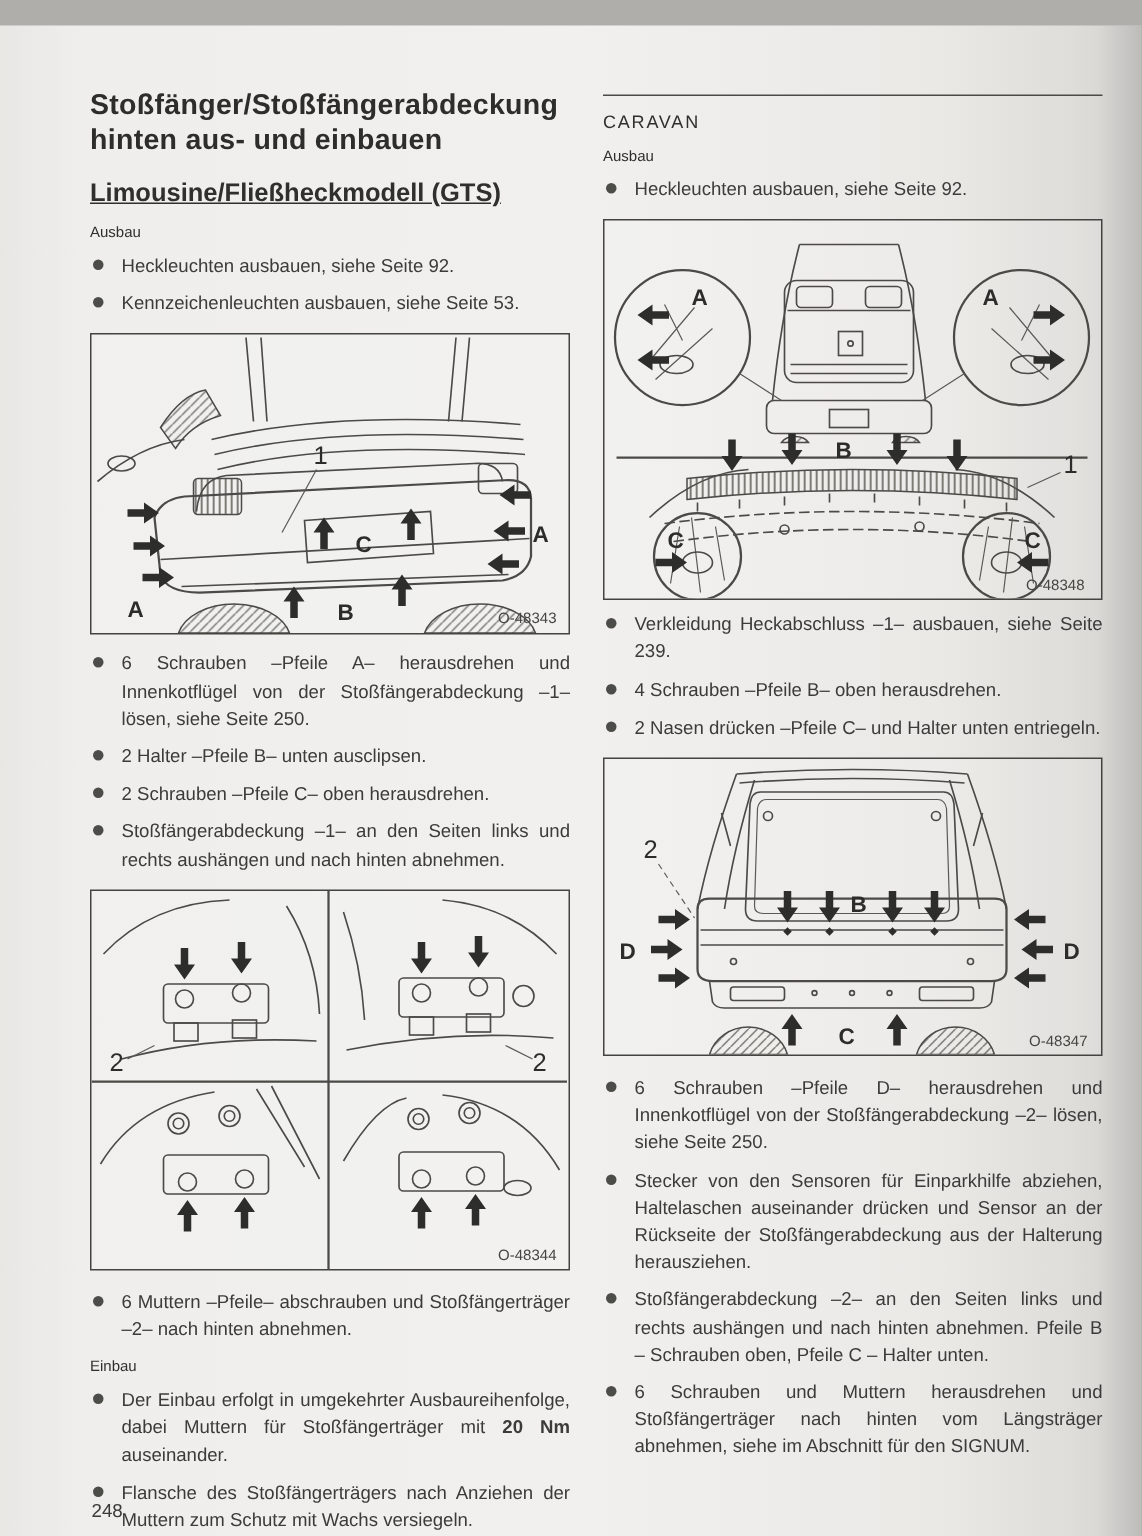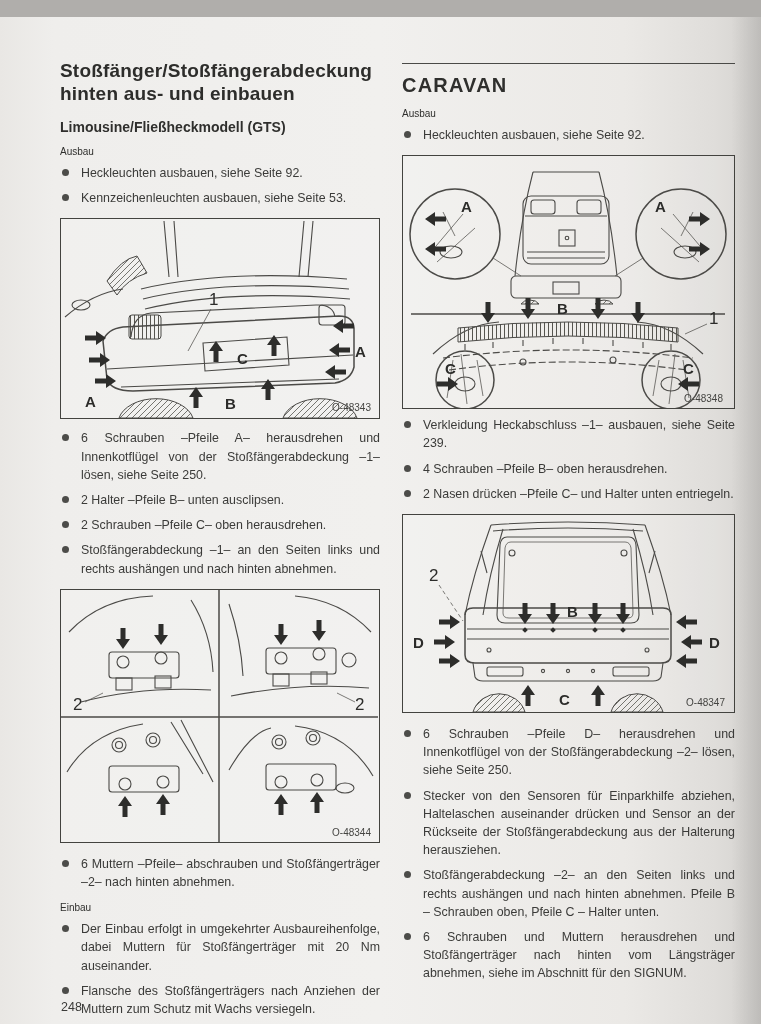--- a/index.html
+++ b/index.html
@@ -12,38 +12,38 @@
     color:#3a3a38;
     overflow:hidden;
   }
   .scan-edge-right{position:absolute;top:0;right:0;width:30px;height:100%;
     background:linear-gradient(90deg,rgba(0,0,0,0),rgba(0,0,0,0.10));pointer-events:none;}
   .scan-edge-bottom{position:absolute;left:0;right:0;bottom:0;height:6px;
     background:linear-gradient(#c4c2bf,#6e6c69);}
   .col-left{position:absolute;left:60px;top:42px;width:320px;}
   .col-right{position:absolute;left:402px;top:46px;width:333px;}
   .title{font-size:19px;line-height:23px;font-weight:bold;color:#2d2d2b;letter-spacing:.2px;}
-  .model-h{font-size:14px;font-weight:bold;color:#2f2f2d;margin-top:14px;}
+  .model-h{font-size:17px;font-weight:bold;color:#2f2f2d;margin-top:14px;text-decoration:underline;}
   .sub-h{font-size:10px;font-weight:normal;color:#2f2f2d;margin-top:11px;}
   .rule{border-top:1.6px solid #4a4a47;width:333px;}
-  .caravan-h{font-size:20px;font-weight:bold;letter-spacing:1.2px;color:#2f2f2d;margin-top:10px;}
+  .caravan-h{font-size:12px;font-weight:normal;letter-spacing:1.2px;color:#2f2f2d;margin-top:10px;}
   .bullet{display:flex;margin-top:7px;font-size:12.4px;line-height:18.2px;text-align:justify;color:#3b3b39;justify-content:center;}
   .bullet .dot{flex:0 0 auto;width:7px;height:7px;border-radius:50%;background:#4c4c49;margin:5px 12px 0 2px;}
   .bullet .bt{flex:1 1 auto;}
   .fig{border:1.5px solid #43433f;margin-top:11px;background:rgba(255,255,255,0.12);}
   .fig svg{display:block;}
   .pagenum{position:absolute;left:61px;top:983px;font-size:12.5px;color:#3b3b39;}
   svg text{font-family:"Liberation Sans","DejaVu Sans",sans-serif;fill:#2c2c2a;}
   svg .lbl{font-size:15px;font-weight:bold;}
   svg .num{font-size:17px;}
   svg .figid{font-size:10px;fill:#454542;}
   svg .ln{stroke:#4b4a47;stroke-width:1.1;fill:none;}
   svg .ln2{stroke:#4b4a47;stroke-width:1.5;fill:none;}
   svg .thin{stroke:#5a5955;stroke-width:.8;fill:none;}
-  .b{font-weight:normal;}
+  .b{font-weight:bold;}
 </style>
 </head>
 <body>
 
 <svg width="0" height="0" style="position:absolute" aria-hidden="true">
   <defs>
     <path id="arr-r" d="M0,4.5 L11,4.5 L11,0 L21,7 L11,14 L11,9.5 L0,9.5 Z" fill="#2d2d2b"></path>
     <path id="arr-l" d="M21,4.5 L10,4.5 L10,0 L0,7 L10,14 L10,9.5 L21,9.5 Z" fill="#2d2d2b"></path>
     <path id="arr-d" d="M4.5,0 L4.5,11 L0,11 L7,21 L14,11 L9.5,11 L9.5,0 Z" fill="#2d2d2b"></path>
     <path id="arr-u" d="M4.5,21 L4.5,10 L0,10 L7,0 L14,10 L9.5,10 L9.5,21 Z" fill="#2d2d2b"></path>

